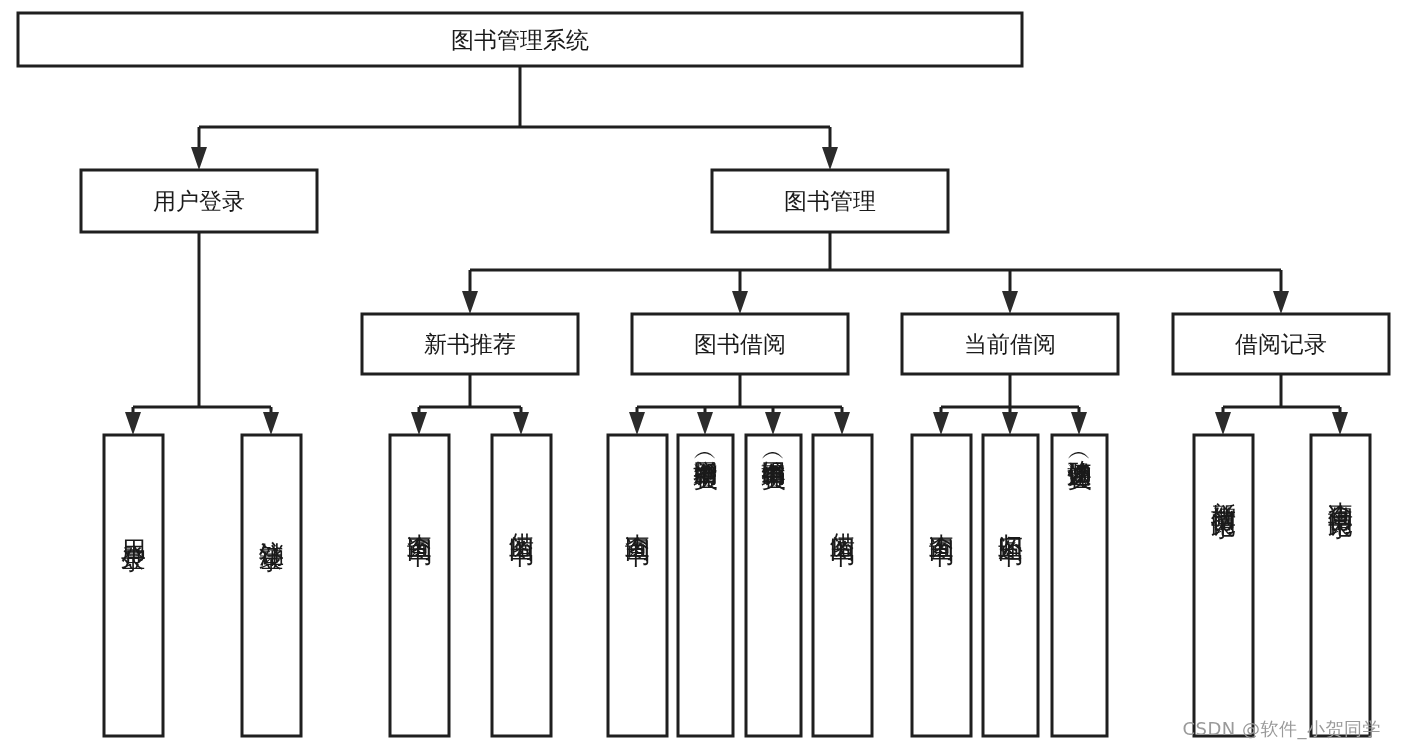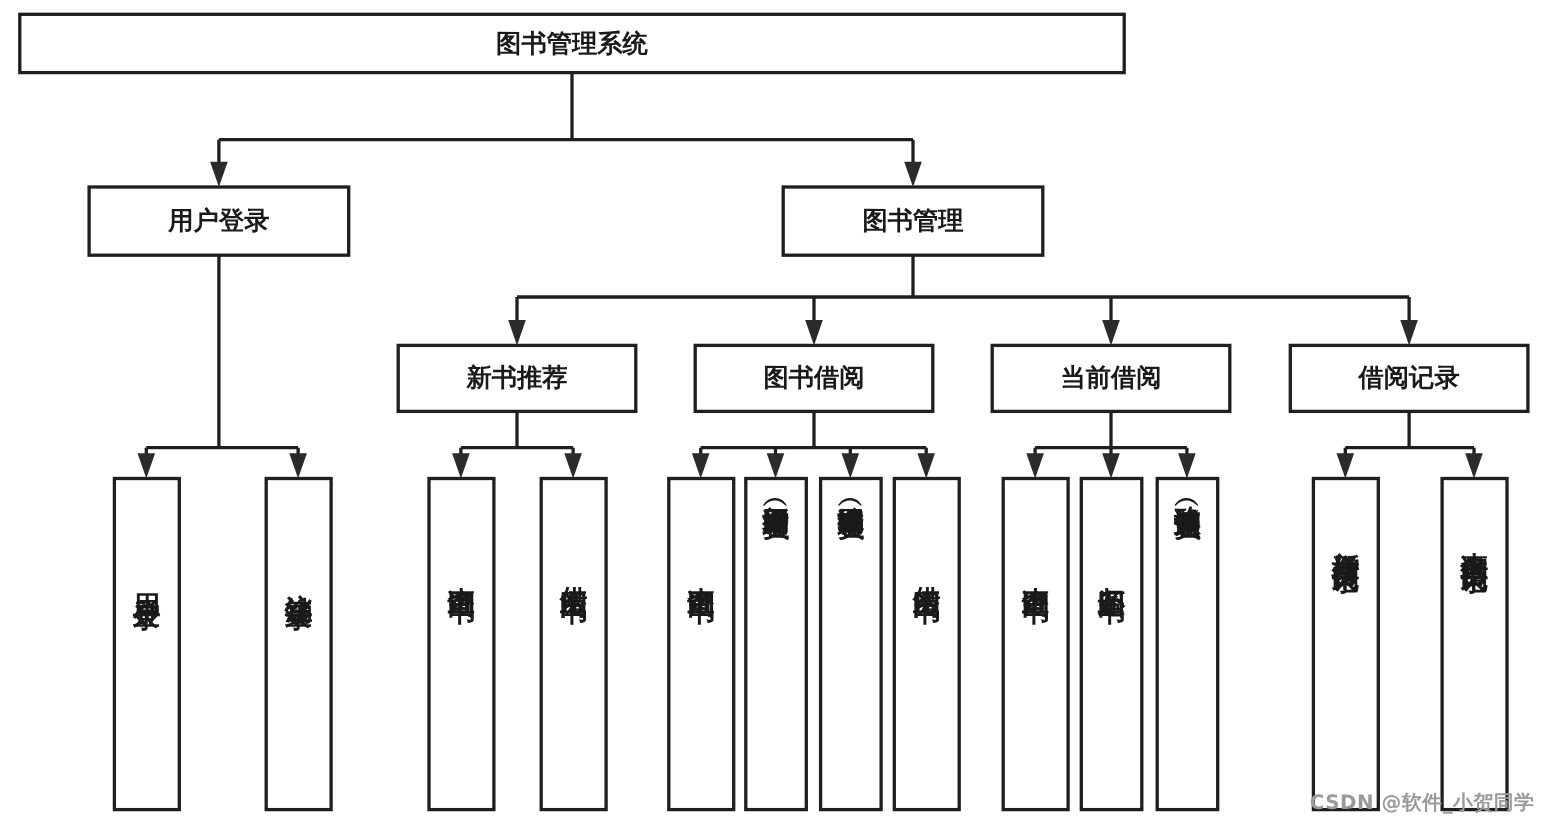--- a/index.html
+++ b/index.html
@@ -13,21 +13,20 @@
     font-family: "DejaVu Sans", "Liberation Sans", sans-serif;
     overflow: hidden;
     position: relative;
   }
   #chart-root {
     position: absolute;
     left: 0;
     top: 0;
     width: 1405px;
     height: 747px;
-    font-weight: bold;
   }
   svg { display: block; }
   .node-rect {
     fill: #ffffff;
     stroke: #1f1f1f;
     stroke-width: 3;
   }
   .link-line {
     stroke: #1f1f1f;
     stroke-width: 3;
@@ -57,21 +56,21 @@
     text-orientation: upright;
     font-family: "DejaVu Sans", "Liberation Sans", sans-serif;
     font-size: 25px;
     line-height: 1;
     letter-spacing: 3px;
     color: #1a1a1a;
     white-space: nowrap;
   }
   #watermark {
     position: absolute;
-    right: 10px;
+    right: 24px;
     bottom: 6px;
     font-family: "DejaVu Sans", "Liberation Sans", sans-serif;
     font-size: 18px;
     color: #9a9a9a;
     letter-spacing: 0.5px;
     white-space: nowrap;
     margin-left: 36px;
   }
 </style>
 </head>

